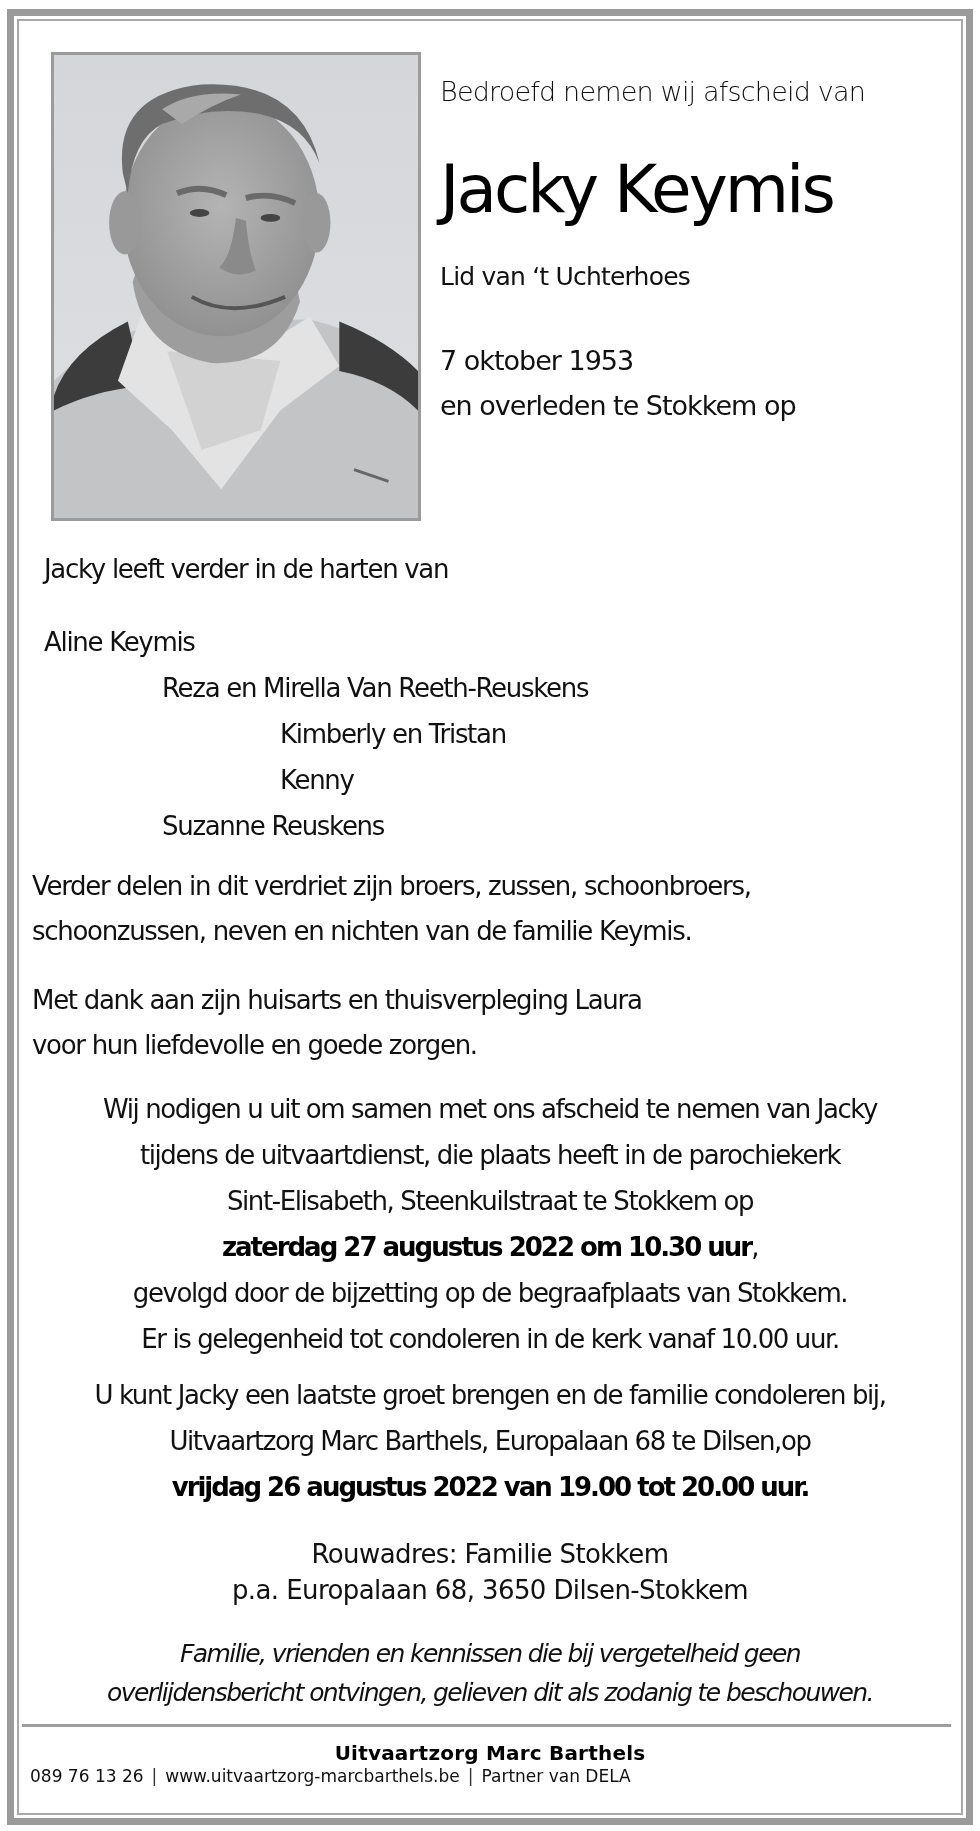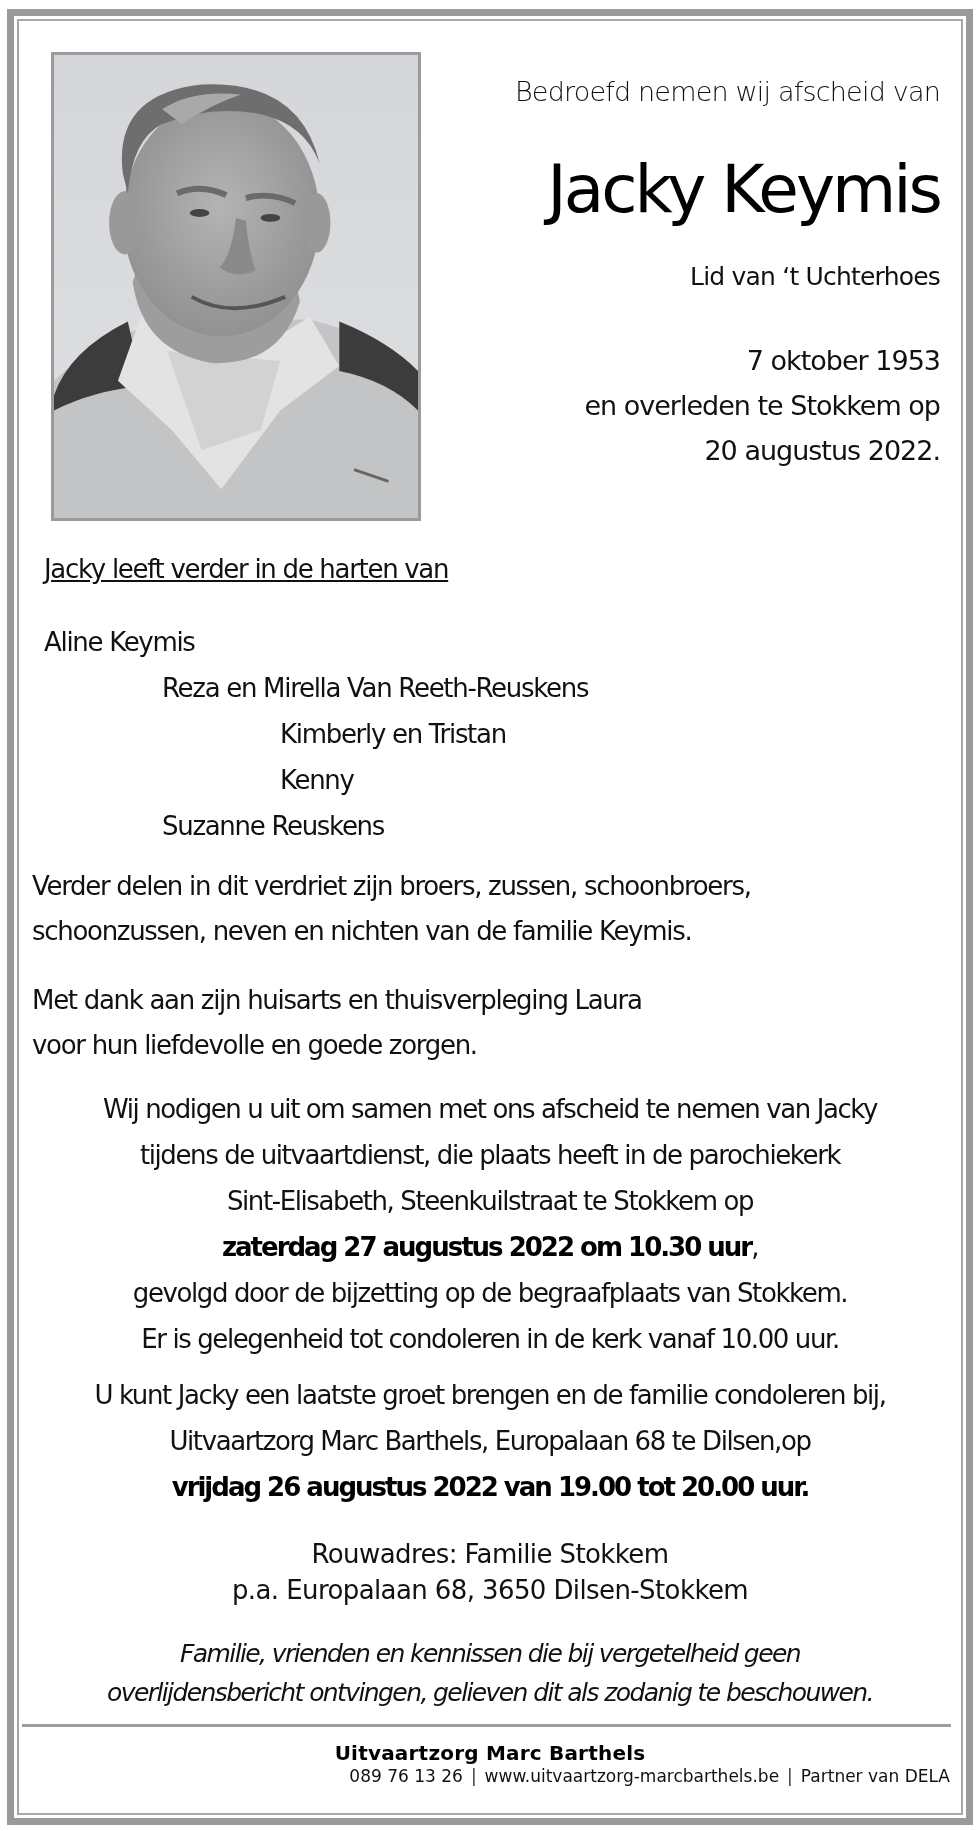--- a/index.html
+++ b/index.html
@@ -15,33 +15,33 @@
       border: 2px solid #a8a8a8; background: #fff;
     }
 
     .photo {
       position: absolute; left: 51px; top: 52px; width: 370px; height: 469px;
       border: 3px solid #9b9b9b; background: #d8dadd; overflow: hidden;
     }
     .photo svg { width: 100%; height: 100%; display: block; }
 
     .header-block {
-      position: absolute; left: 440px; width: 500px; text-align: right;
+      position: absolute; left: 440px; width: 500px; text-align: left;
       font-family: "DejaVu Sans", sans-serif; color: #111;
     }
     .intro { top: 76px; font-size: 27px; letter-spacing: -0.8px; font-weight: 300; }
     .name { top: 140px; font-size: 66px; letter-spacing: -3px; color: #000; margin-top: 11px; }
     .membership { top: 262px; font-size: 25px; letter-spacing: -0.8px; }
     .life-dates { top: 338px; font-size: 27px; line-height: 45px; letter-spacing: -1px; }
 
     .body-text {
       position: absolute; font-family: "DejaVu Sans", sans-serif;
       font-size: 26px; letter-spacing: -1.3px; color: #111; white-space: nowrap;
     }
-    .lives-on { left: 44px; top: 554px; text-decoration: underline; }
+    .lives-on { left: 44px; top: 554px; }
     .family-line { font-size: 26px; line-height: 46px; }
     .family-list { position: absolute; left: 44px; top: 619px; }
     .family-list div { position: relative; white-space: nowrap; }
     .indent-0 { left: 0; }
     .indent-1 { left: 118px; }
     .indent-2 { left: 236px; }
 
     .p-block { position: absolute; left: 32px; line-height: 45px; }
     .p-grief { top: 864px; }
     .p-thanks { top: 978px; }
@@ -68,21 +68,21 @@
     .separator {
       position: absolute; left: 22px; width: 929px; top: 1724px; height: 3px; background: #9e9e9e;
     }
     .footer-name {
       position: absolute; left: 30px; width: 920px; text-align: center; top: 1734px;
       font-family: "DejaVu Sans", sans-serif; font-weight: bold; font-size: 20px; color: #000;
       letter-spacing: 0.2px;
       margin-top: 7px;
     }
     .footer-contact {
-      position: absolute; left: 30px; width: 920px; text-align: right; top: 1766px;
+      position: absolute; left: 30px; width: 920px; text-align: left; top: 1766px;
       font-family: "DejaVu Sans", sans-serif; font-size: 17px; color: #111;
     }
     .footer-contact .sep { display: inline-block; margin: 0 8px; color: #333; }
   </style>
 </head>
 <body>
 
 <div class="frame-outer">
   <div class="frame-inner"></div>
 </div>
@@ -132,21 +132,20 @@
     <path d="M305 420 L340 432" stroke="#666" stroke-width="3"></path>
   </svg>
 </div>
 
 <div class="header-block intro">Bedroefd nemen wij afscheid van</div>
 <div class="header-block name">Jacky Keymis</div>
 <div class="header-block membership">Lid van ‘t Uchterhoes</div>
 <div class="header-block life-dates">
   <div>7 oktober 1953</div>
   <div>en overleden te Stokkem op</div>
-  <div>20 augustus 2022.</div>
 </div>
 
 <div class="body-text lives-on">Jacky leeft verder in de harten van</div>
 
 <div class="body-text family-list">
   <div class="family-line indent-0">Aline Keymis</div>
   <div class="family-line indent-1">Reza en Mirella Van Reeth-Reuskens</div>
   <div class="family-line indent-2">Kimberly en Tristan</div>
   <div class="family-line indent-2">Kenny</div>
   <div class="family-line indent-1">Suzanne Reuskens</div>

